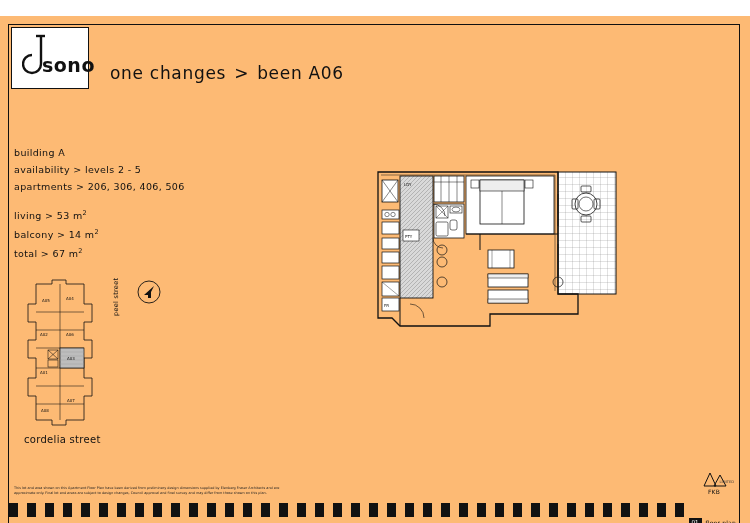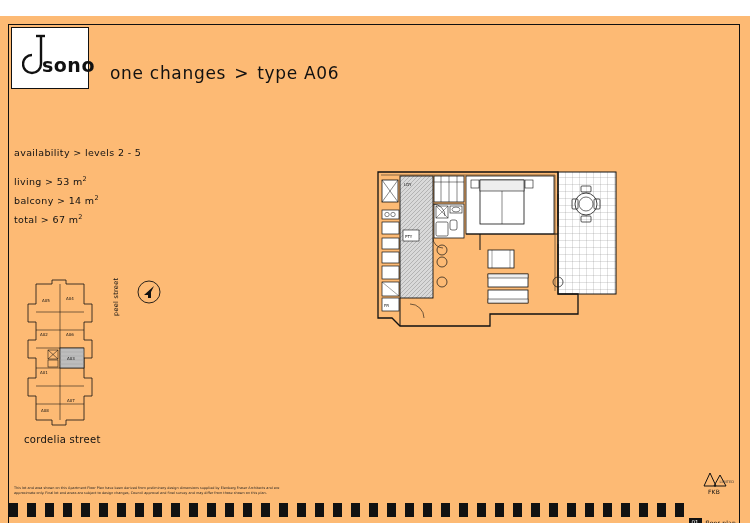--- a/index.html
+++ b/index.html
@@ -200,25 +200,27 @@
     <div class="logo-j">
       <svg width="26" height="46" viewBox="0 0 26 46">
         <path d="M19 2 L19 30 A9 9 0 1 1 10 21" fill="none" stroke="#111" stroke-width="2.4"></path>
         <path d="M14 2 L23 2" fill="none" stroke="#111" stroke-width="2.4"></path>
       </svg>
     </div>
     <div class="logo-word">sono</div>
   </div>
 
   <div class="title">
-    <span>one changes</span><span class="sep">&gt;</span><span>type A06</span>
+    <span>one changes</span><span class="sep">&gt;</span><span>been A06</span>
   </div>
 
   <div class="specs">
+    <div class="row">building A</div>
     <div class="row">availability  &gt;  levels 2 - 5</div>
+    <div class="row">apartments  &gt;  206, 306, 406, 506</div>
     <div class="gap"></div>
     <div class="row"><span>living  &gt;  53 m</span><span class="sup">2</span></div>
     <div class="row"><span>balcony  &gt;  14 m</span><span class="sup">2</span></div>
     <div class="row"><span>total  &gt;  67 m</span><span class="sup">2</span></div>
   </div>
 
   <div class="north">
     <svg width="26" height="26" viewBox="0 0 26 26">
       <circle cx="13" cy="13" r="11" fill="none" stroke="#111" stroke-width="0.9"></circle>
       <path d="M18 7 L8 16 L12 16 L12 19 L15 19 L15 13 Z" fill="#111"></path>

